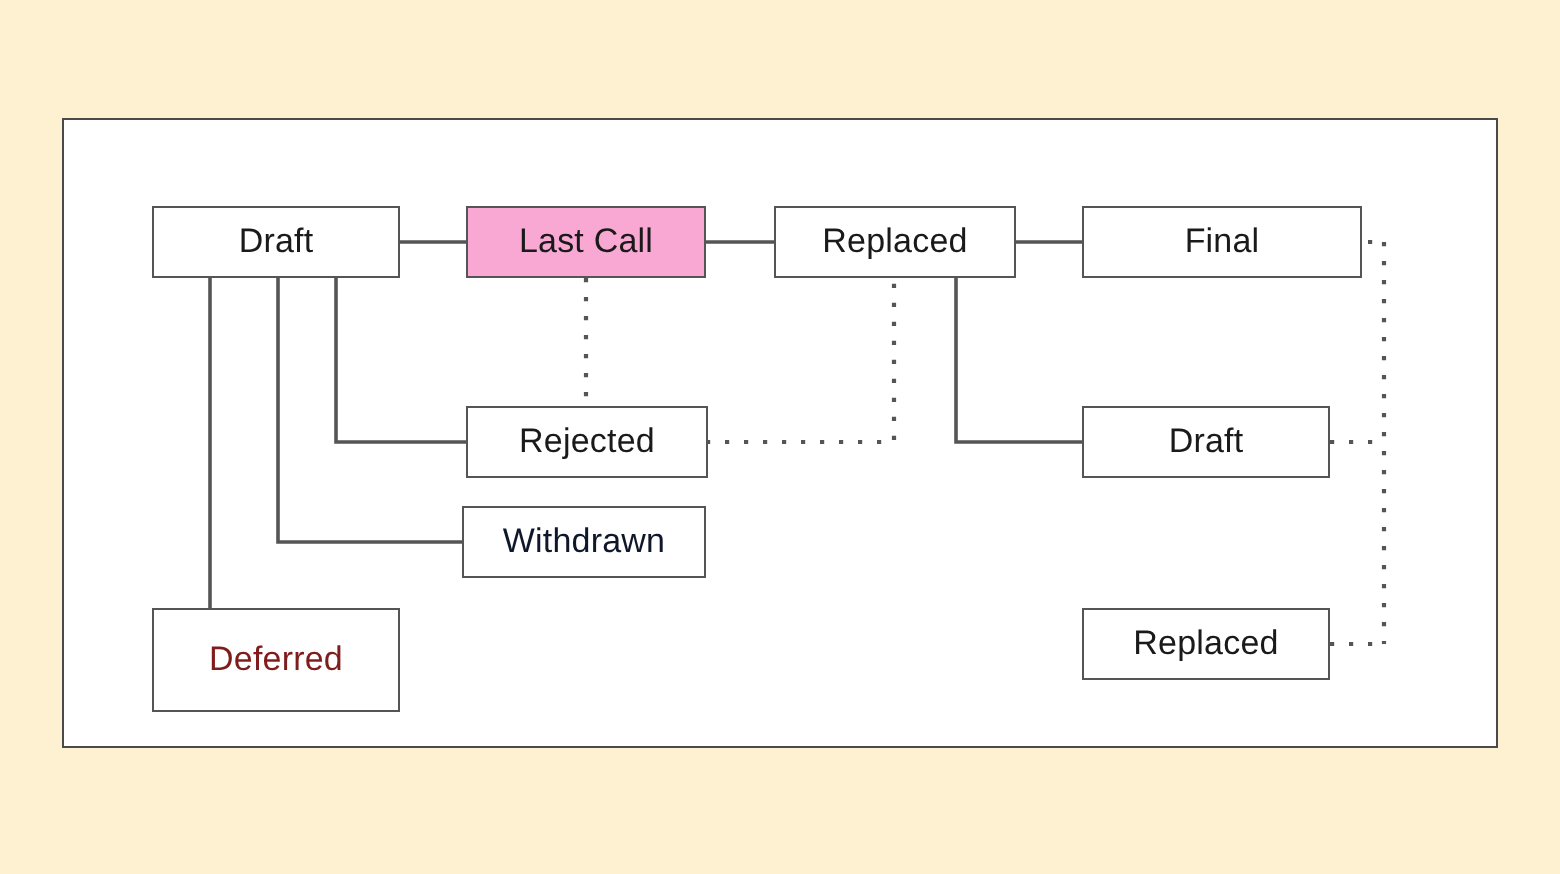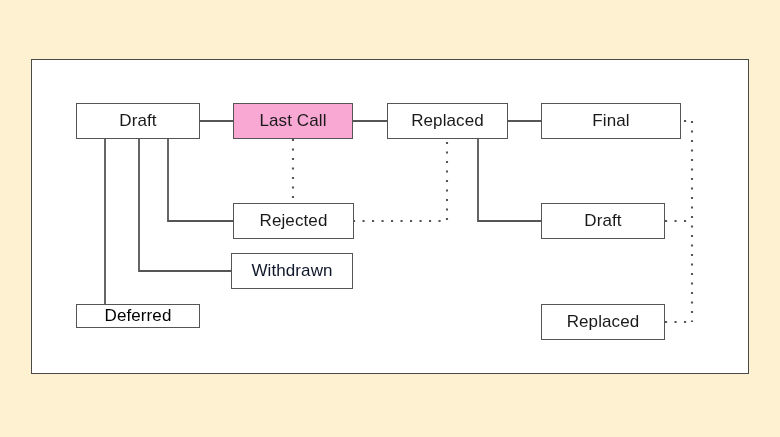--- a/index.html
+++ b/index.html
@@ -94,19 +94,19 @@
     </div>
     <div class="node" style="left: 233px; top: 203px; width: 121px; height: 36px; background: rgb(255, 255, 255); border-color: rgb(85, 85, 85); color: rgb(26, 26, 26);">
       <span class="node-label">Rejected</span>
     </div>
     <div class="node" style="left: 541px; top: 203px; width: 124px; height: 36px; background: rgb(255, 255, 255); border-color: rgb(85, 85, 85); color: rgb(26, 26, 26);">
       <span class="node-label">Draft</span>
     </div>
     <div class="node" style="left: 231px; top: 253px; width: 122px; height: 36px; background: rgb(255, 255, 255); border-color: rgb(85, 85, 85); color: #0f172a;">
       <span class="node-label">Withdrawn</span>
     </div>
-    <div class="node" style="left: 76px; top: 304px; width: 124px; height: 24px; background: rgb(255, 255, 255); border-color: rgb(85, 85, 85); color: #000000;">
+    <div class="node" style="left: 76px; top: 304px; width: 124px; height: 52px; background: rgb(255, 255, 255); border-color: rgb(85, 85, 85); color: #7f1d1d;">
       <span class="node-label">Deferred</span>
     </div>
     <div class="node" style="left: 541px; top: 304px; width: 124px; height: 36px; background: rgb(255, 255, 255); border-color: rgb(85, 85, 85); color: rgb(26, 26, 26);">
       <span class="node-label">Replaced</span>
     </div>
   </div>
 
 </body></html>

